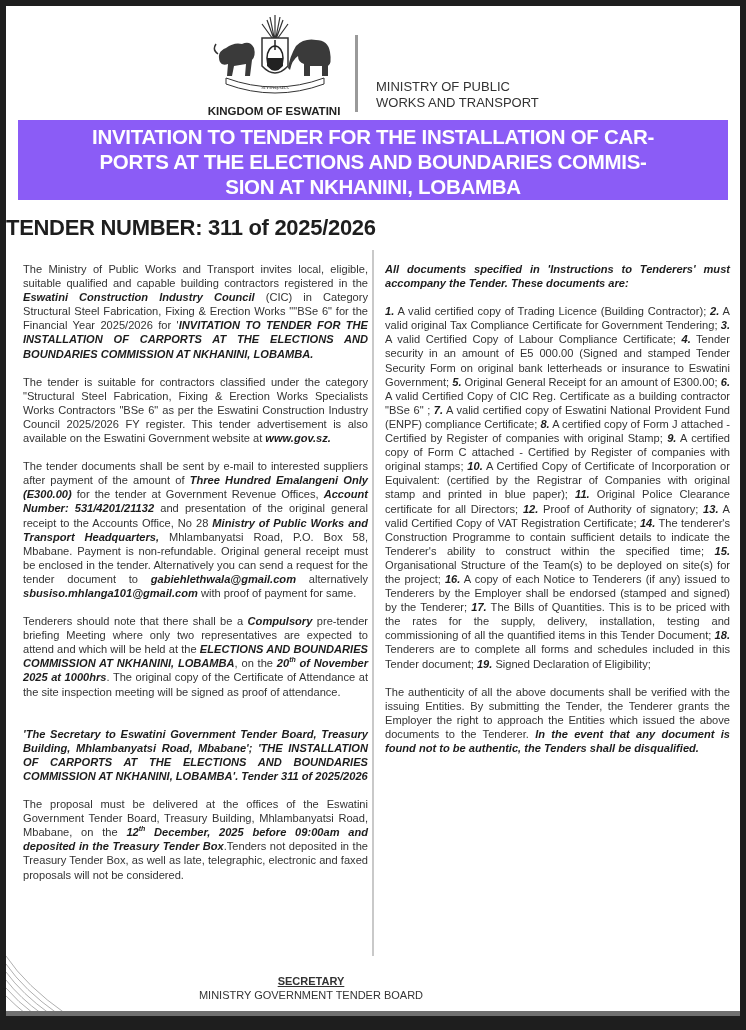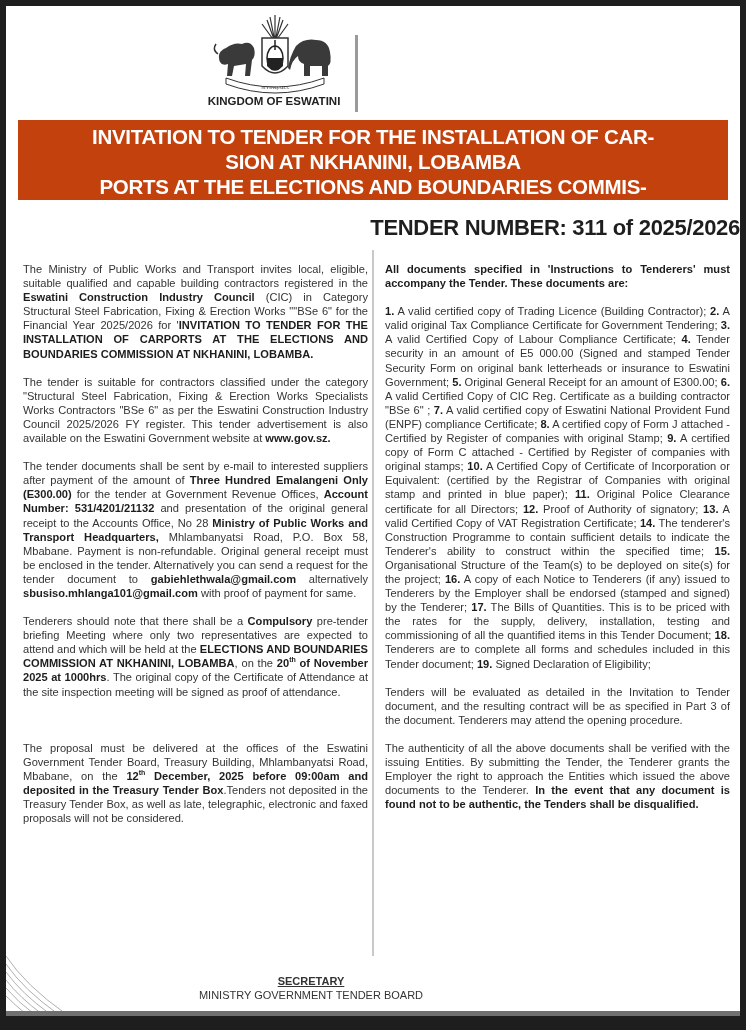--- a/index.html
+++ b/index.html
@@ -11,50 +11,50 @@
     background: #ffffff; overflow: hidden;
   }
   .right-bar { position: absolute; right: 0; top: 0; width: 6px; height: 1030px; background: #1e1e1e; }
 
   
   .header { position: absolute; left: 0; top: 0; width: 734px; height: 112px; }
   .crest {
     position: absolute; left: 206px; top: 8px; width: 126px; height: 80px;
   }
   .kingdom {
-    position: absolute; left: 180px; top: 89px; width: 176px; text-align: center;
+    position: absolute; left: 180px; top: 99px; width: 176px; text-align: center;
     font-weight: bold; font-size: 11.5px; color: #222;
   }
   .header-divider { position: absolute; left: 349px; top: 29px; width: 3px; height: 77px; background: #9a9a9a; }
   .ministry {
     position: absolute; left: 370px; top: 73px; font-size: 13px; line-height: 16px; color: #333;
   }
 
   
   .title-box {
     position: absolute; left: 12px; top: 114px; width: 710px; height: 80px;
-    background: #c2410c; color: #fff; text-align: center;
+    background: #8b5cf6; color: #fff; text-align: center;
     font-weight: bold; font-size: 20.5px; line-height: 25px; padding-top: 4px;
     letter-spacing: -0.3px;
   }
   .tender-number {
-    position: absolute; left: 0; top: 209px; width: 734px; text-align: right;
+    position: absolute; left: 0; top: 209px; width: 734px; text-align: left;
     font-weight: bold; font-size: 22px; color: #1e1e1e; letter-spacing: -0.3px;
   }
 
   
   .col {
     position: absolute; top: 256px; font-size: 11.1px; line-height: 14.1px; color: #333;
     text-align: justify;
   }
   .col-left { left: 17px; width: 345px; }
   .col-right { left: 379px; width: 345px; }
   .col-divider { position: absolute; left: 366px; top: 244px; width: 2px; height: 706px; background: #c9c9c9; }
   .col p { margin-bottom: 14px; }
-  .col b { color: #1d1d1d; }
+  .col b { color: #1d1d1d; font-style: italic; }
   .col sup { font-size: 7px; vertical-align: super; line-height: 0; }
 
   
   .signoff {
     position: absolute; left: 0; top: 968px; width: 610px; text-align: center;
     font-size: 11px; line-height: 14px; color: #333;
   }
   .signoff .sec { font-weight: bold; text-decoration: underline; display: block; }
   .footer-band {
     position: absolute; left: 0; top: 1005px; width: 734px; height: 20px; background: #707070;
@@ -81,56 +81,59 @@
       <path d="M50 24 L76 24 L76 52 Q63 66 50 52 Z" fill="#fff" stroke="#333" stroke-width="1.5"></path>
       <ellipse cx="63" cy="44" rx="8" ry="12" fill="#fff" stroke="#222" stroke-width="1.5"></ellipse>
       <path d="M55 44 L71 44 L71 52 Q63 60 55 52 Z" fill="#222"></path>
       <line x1="63" y1="26" x2="63" y2="36" stroke="#222" stroke-width="1.5"></line>
 
       <path d="M14 64 Q63 82 112 64 L112 70 Q63 88 14 70 Z" fill="#fff" stroke="#333" stroke-width="1"></path>
       <text x="63" y="75" font-size="5" text-anchor="middle" fill="#333" font-family="Liberation Serif, serif">SIYINQABA</text>
     </svg>
     <div class="kingdom">KINGDOM OF ESWATINI</div>
     <div class="header-divider"></div>
+    <div class="ministry">
+      <div>MINISTRY OF PUBLIC</div>
+      <div>WORKS AND TRANSPORT</div>
+    </div>
   </div>
 
   <div class="title-box">
     <div>INVITATION TO TENDER FOR THE INSTALLATION OF CAR-</div>
+    <div>PORTS AT THE ELECTIONS AND BOUNDARIES COMMIS-</div>
     <div>SION AT NKHANINI, LOBAMBA</div>
-    <div>PORTS AT THE ELECTIONS AND BOUNDARIES COMMIS-</div>
   </div>
   <div class="tender-number">TENDER NUMBER: 311 of 2025/2026</div>
 
   <div class="col col-left">
     <p>
       <span>The Ministry of Public Works and Transport invites local, eligible, suitable qualified and capable building contractors registered in the </span><b>Eswatini Construction Industry Council</b><span> (CIC) in Category Structural Steel Fabrication, Fixing &amp; Erection Works ""BSe 6" for the Financial Year 2025/2026 for '</span><b>INVITATION TO TENDER FOR THE INSTALLATION OF CARPORTS AT THE ELECTIONS AND BOUNDARIES COMMISSION AT NKHANINI, LOBAMBA.</b>
     </p>
     <p>
       <span>The tender is suitable for contractors classified under the category "Structural Steel Fabrication, Fixing &amp; Erection Works Specialists Works Contractors "BSe 6"  as per the Eswatini Construction Industry Council 2025/2026 FY register. This tender advertisement is also available on the Eswatini Government website at </span><b>www.gov.sz.</b>
     </p>
     <p>
       <span>The tender documents shall be sent by e-mail to interested suppliers after payment of the amount of </span><b>Three Hundred Emalangeni Only (E300.00)</b><span> for the tender at Government Revenue Offices, </span><b>Account Number: 531/4201/21132</b><span> and presentation of the original general receipt to the Accounts Office, No 28 </span><b>Ministry of Public Works and Transport Headquarters,</b><span> Mhlambanyatsi Road, P.O. Box 58, Mbabane. Payment is non-refundable. Original general receipt must be enclosed in the tender. Alternatively you can send a request for the tender document to </span><b>gabiehlethwala@gmail.com</b><span> alternatively </span><b>sbusiso.mhlanga101@gmail.com</b><span>  with proof of payment for same.</span>
     </p>
     <p>
       <span>Tenderers should note that there shall be a </span><b>Compulsory</b><span> pre-tender briefing Meeting where only two representatives are expected to attend and which will be held at the </span><b>ELECTIONS AND BOUNDARIES COMMISSION AT NKHANINI, LOBAMBA</b><span>, on the </span><b><span>20</span><sup>th</sup><span> of November  2025 at 1000hrs</span></b><span>. The original copy of the Certificate of Attendance at the site inspection meeting will be signed as proof of attendance.</span>
     </p>
     <p>
-      <br>
+      <br><b>'The Secretary to Eswatini Government Tender Board, Treasury Building, Mhlambanyatsi Road, Mbabane'; 'THE INSTALLATION OF CARPORTS AT THE ELECTIONS AND BOUNDARIES COMMISSION AT NKHANINI, LOBAMBA'. Tender 311 of 2025/2026</b>
     </p>
     <p>
       <span>The proposal must be delivered at the offices of the Eswatini Government Tender Board, Treasury Building, Mhlambanyatsi Road, Mbabane, on the </span><b><span>12</span><sup>th</sup><span> December, 2025 before 09:00am and deposited in the Treasury Tender Box</span></b><span>.Tenders not deposited in the Treasury Tender Box, as well as late, telegraphic, electronic and faxed proposals will not be considered.</span>
     </p>
   </div>
 
   <div class="col-divider"></div>
 
   <div class="col col-right">
     <p><b>All documents specified in 'Instructions to Tenderers' must accompany the Tender. These documents are:</b></p>
     <p id="doc-list"><b>1.</b><span> A valid certified copy of Trading Licence (Building Contractor); </span><b>2.</b><span> A valid original Tax Compliance Certificate  for Government Tendering; </span><b>3.</b><span> A valid  Certified Copy of Labour Compliance Certificate; </span><b>4.</b><span> Tender security in an amount of E5 000.00 (Signed and stamped Tender Security Form on original bank letterheads or insurance to Eswatini  Government; </span><b>5.</b><span> Original General Receipt for an amount of E300.00; </span><b>6.</b><span> A valid Certified Copy of CIC Reg. Certificate as a building contractor "BSe 6" ; </span><b>7.</b><span> A valid certified copy of Eswatini National Provident Fund (ENPF) compliance Certificate; </span><b>8.</b><span> A certified copy of Form J attached - Certified by Register of companies with original Stamp; </span><b>9.</b><span> A certified copy of Form C attached - Certified by Register of companies with original stamps; </span><b>10.</b><span> A Certified Copy of Certificate of Incorporation or Equivalent: (certified by the Registrar of Companies with original stamp and printed in blue paper); </span><b>11.</b><span> Original Police Clearance certificate for all Directors; </span><b>12.</b><span> Proof of Authority of signatory; </span><b>13.</b><span> A valid Certified Copy of VAT Registration Certificate; </span><b>14.</b><span> The tenderer's Construction Programme to contain sufficient details to indicate the Tenderer's ability to construct within the specified time; </span><b>15.</b><span> Organisational Structure of the Team(s) to be deployed on site(s) for the project; </span><b>16.</b><span> A copy of each Notice to Tenderers (if any) issued to Tenderers by the Employer shall be endorsed (stamped and signed) by the Tenderer;  </span><b>17.</b><span> The Bills of Quantities. This is to be priced with the rates for the supply, delivery, installation, testing and commissioning of all the quantified items in this Tender Document; </span><b>18.</b><span> Tenderers are to complete all forms and schedules included in this Tender document; </span><b>19.</b><span> Signed Declaration of Eligibility;</span></p>
-    <p>Tenders will be evaluated as detailed in the Invitation to Tender document, and the resulting contract will be as specified in Part 3 of the document. Tenderers may attend the opening procedure.</p>
     <p>
       <span>The authenticity of all the above documents shall be verified with the issuing Entities. By submitting the Tender, the Tenderer grants the Employer the right to approach the Entities which issued the above documents to the Tenderer. </span><b>In the event that any document is found not to be authentic, the Tenders shall be disqualified.</b>
     </p>
   </div>
 
   <div class="signoff">
     <span class="sec">SECRETARY</span>
     <span>MINISTRY GOVERNMENT TENDER BOARD</span>
   </div>
 

